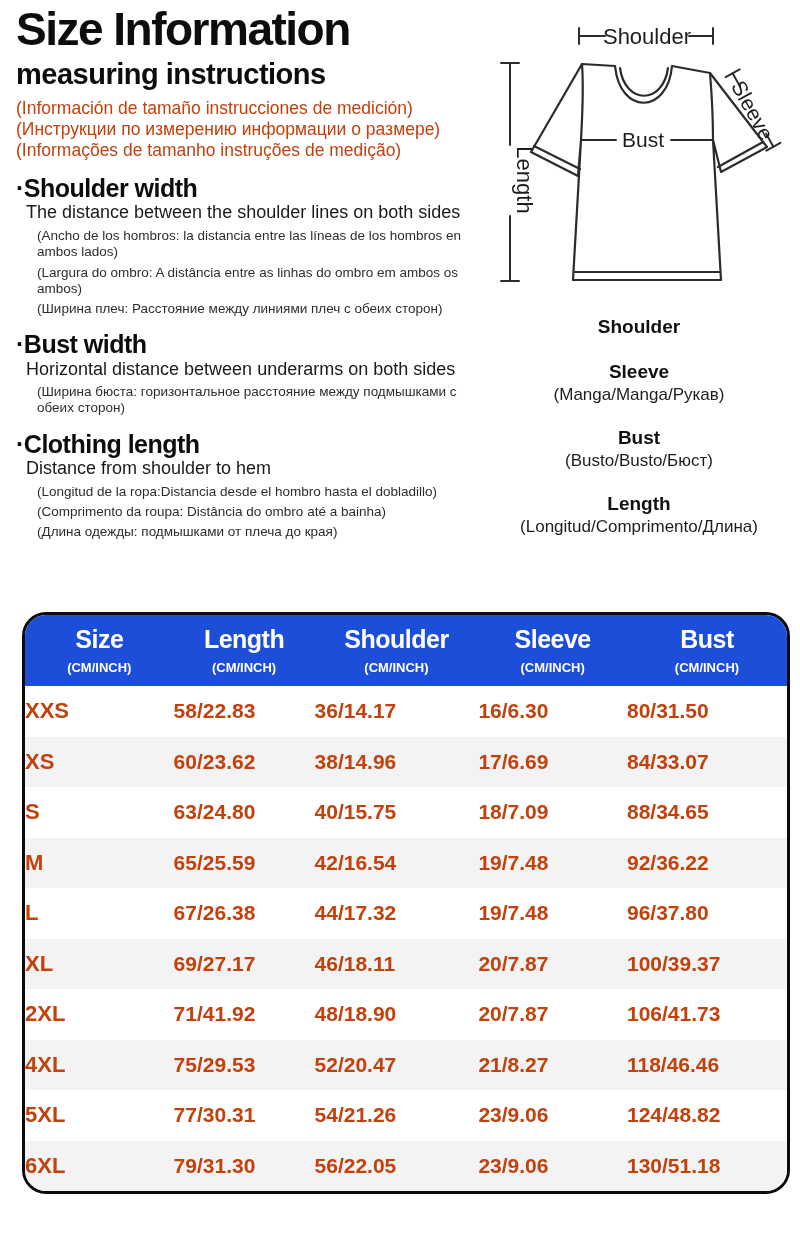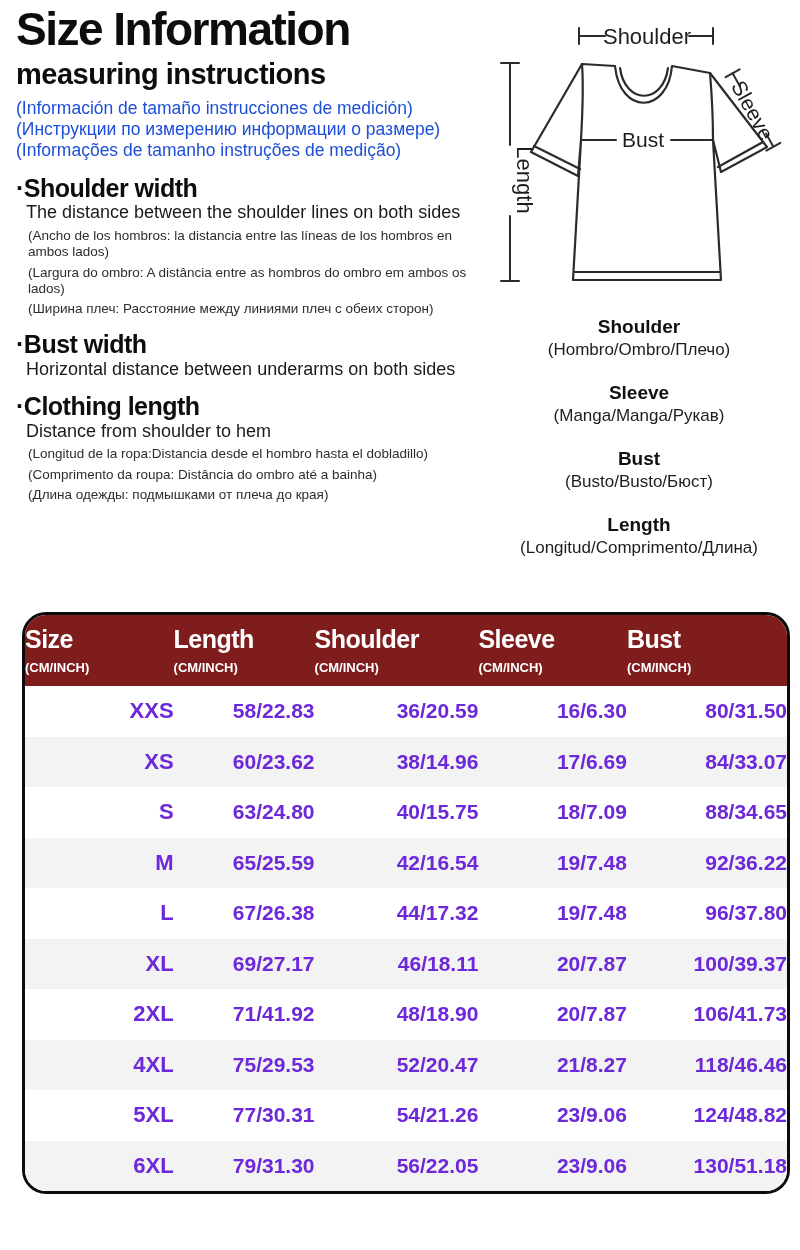--- a/index.html
+++ b/index.html
@@ -16,59 +16,59 @@
   .left-col { position: absolute; left: 16px; top: 4px; width: 466px; }
   .page-title {
     font-size: 46px; font-weight: bold; letter-spacing: -1.5px;
     line-height: 1.1; color: #0d0d0d;
   }
   .page-subtitle {
     font-size: 29px; font-weight: bold; letter-spacing: -0.5px;
     line-height: 1.15; color: #0d0d0d; margin-top: 3px;
   }
   .subtitle-trs { margin-top: 7px; }
-  .subtitle-tr { font-size: 17.5px; line-height: 1.2; color: #1d4ed8; }
+  .subtitle-tr { font-size: 17.5px; line-height: 1.2; color: #c2410c; }
 
   .section { margin-top: 14px; }
   .section-heading {
     font-size: 25px; font-weight: bold; letter-spacing: -0.5px;
     line-height: 1.1; color: #0d0d0d;
   }
   .section-desc {
     font-size: 18px; line-height: 1.15; color: #1a1a1a; margin-left: 10px;
   }
-  .section-trs { margin-top: 5px; margin-left: 12px; max-width: 450px; }
+  .section-trs { margin-top: 5px; margin-left: 21px; max-width: 450px; }
   .section-tr {
     font-size: 13.5px; line-height: 1.2; color: #2d2d2d; margin-bottom: 4px;
   }
 
   
   .right-col { position: absolute; left: 478px; top: 0; width: 322px; }
   .tshirt-svg { display: block; margin: 0 auto; }
   .legend { margin-top: 16px; }
   .legend-item { text-align: center; margin-bottom: 22px; }
   .legend-term { font-size: 19px; font-weight: bold; color: #111; line-height: 1.2; }
   .legend-tr { font-size: 17px; color: #1d1d1d; line-height: 1.25; }
 
   
   .size-table-wrap {
     position: absolute; left: 22px; top: 612px; width: 768px;
     border: 3px solid #0c0c0c; border-radius: 24px;
     overflow: hidden; background: #fff;
   }
   table.size-table { width: 100%; border-collapse: collapse; table-layout: fixed; }
   .size-table thead th {
-    background: #7f1d1d; color: #ffffff; height: 71px;
-    text-align: left; vertical-align: middle; padding: 0;
+    background: #1d4ed8; color: #ffffff; height: 71px;
+    text-align: center; vertical-align: middle; padding: 0;
   }
   .col-name { font-size: 25px; font-weight: bold; letter-spacing: -0.5px; line-height: 1.1; }
   .col-unit { font-size: 13px; font-weight: bold; margin-top: 7px; }
   .size-table tbody td {
-    height: 50.5px; text-align: right; vertical-align: middle;
-    font-size: 21px; font-weight: bold; color: #6d28d9;
+    height: 50.5px; text-align: left; vertical-align: middle;
+    font-size: 21px; font-weight: bold; color: #c2410c;
   }
   .size-table tbody td.size-cell { font-size: 22px; }
   .size-table tbody tr:nth-child(even) { background: #f3f3f3; }
 </style>
 </head>
 <body>
 
 <div class="left-col">
   <div class="page-title">Size Information</div>
   <div class="page-subtitle">measuring instructions</div>
@@ -76,29 +76,30 @@
     <div class="subtitle-tr">(Información de tamaño instrucciones de medición)</div>
     <div class="subtitle-tr">(Инструкции по измерению информации о размере)</div>
     <div class="subtitle-tr">(Informações de tamanho instruções de medição)</div>
   </div>
 
   <div class="section">
     <div class="section-heading"><span>·</span><span>Shoulder width</span></div>
     <div class="section-desc">The distance between the shoulder lines on both sides</div>
     <div class="section-trs">
       <div class="section-tr">(Ancho de los hombros: la distancia entre las líneas de los hombros en ambos lados)</div>
-      <div class="section-tr">(Largura do ombro: A distância entre as hombros do ombro em ambos os lados)</div>
+      <div class="section-tr">(Largura do ombro: A distância entre as linhas do ombro em ambos os ambos)</div>
       <div class="section-tr">(Ширина плеч: Расстояние между линиями плеч с обеих сторон)</div>
     </div>
   </div>
 
   <div class="section">
     <div class="section-heading"><span>·</span><span>Bust width</span></div>
     <div class="section-desc">Horizontal distance between underarms on both sides</div>
     <div class="section-trs">
+      <div class="section-tr">(Ширина бюста: горизонтальное расстояние между подмышками с обеих сторон)</div>
     </div>
   </div>
 
   <div class="section">
     <div class="section-heading"><span>·</span><span>Clothing length</span></div>
     <div class="section-desc">Distance from shoulder to hem</div>
     <div class="section-trs">
       <div class="section-tr">(Longitud de la ropa:Distancia desde el hombro hasta el dobladillo)</div>
       <div class="section-tr">(Comprimento da roupa: Distância do ombro até a bainha)</div>
       <div class="section-tr">(Длина одежды: подмышками от плеча до края)</div>
@@ -162,21 +163,20 @@
     <g stroke-width="2">
       <line x1="103" y1="140" x2="137" y2="140"></line>
       <line x1="192" y1="140" x2="233" y2="140"></line>
     </g>
     <text x="164" y="147" text-anchor="middle" font-size="21" fill="#1d1d1d" stroke="none">Bust</text>
   </svg>
 
   <div class="legend">
     <div class="legend-item">
       <div class="legend-term">Shoulder</div>
-      <div class="legend-tr">(Hombro/Ombro/Плечо)</div>
     </div>
     <div class="legend-item">
       <div class="legend-term">Sleeve</div>
       <div class="legend-tr">(Manga/Manga/Рукав)</div>
     </div>
     <div class="legend-item">
       <div class="legend-term">Bust</div>
       <div class="legend-tr">(Busto/Busto/Бюст)</div>
     </div>
     <div class="legend-item">
@@ -216,21 +216,21 @@
         <th>
           <div class="col-name">Bust</div>
           <div class="col-unit">(CM/INCH)</div>
         </th>
       </tr>
     </thead>
     <tbody>
       <tr>
         <td class="size-cell">XXS</td>
         <td>58/22.83</td>
-        <td>36/20.59</td>
+        <td>36/14.17</td>
         <td>16/6.30</td>
         <td>80/31.50</td>
       </tr>
       <tr>
         <td class="size-cell">XS</td>
         <td>60/23.62</td>
         <td>38/14.96</td>
         <td>17/6.69</td>
         <td>84/33.07</td>
       </tr>

